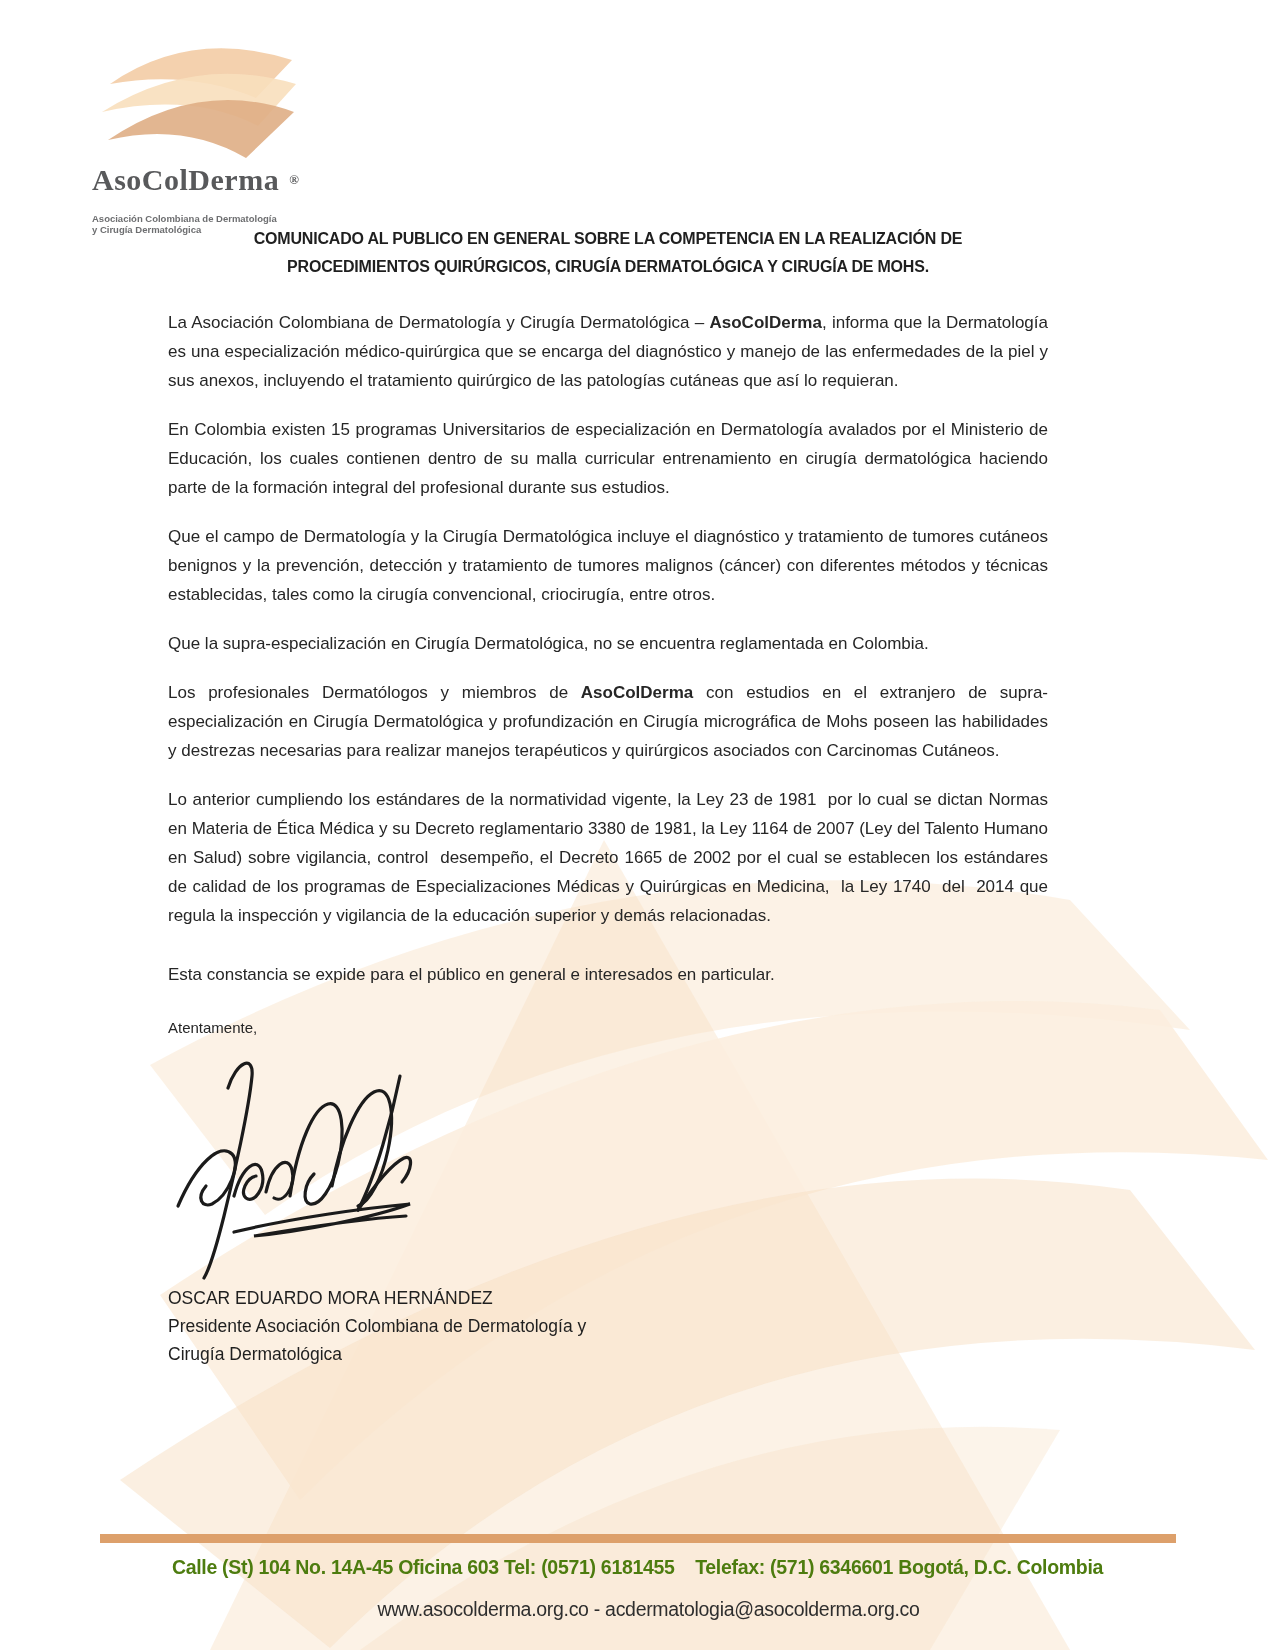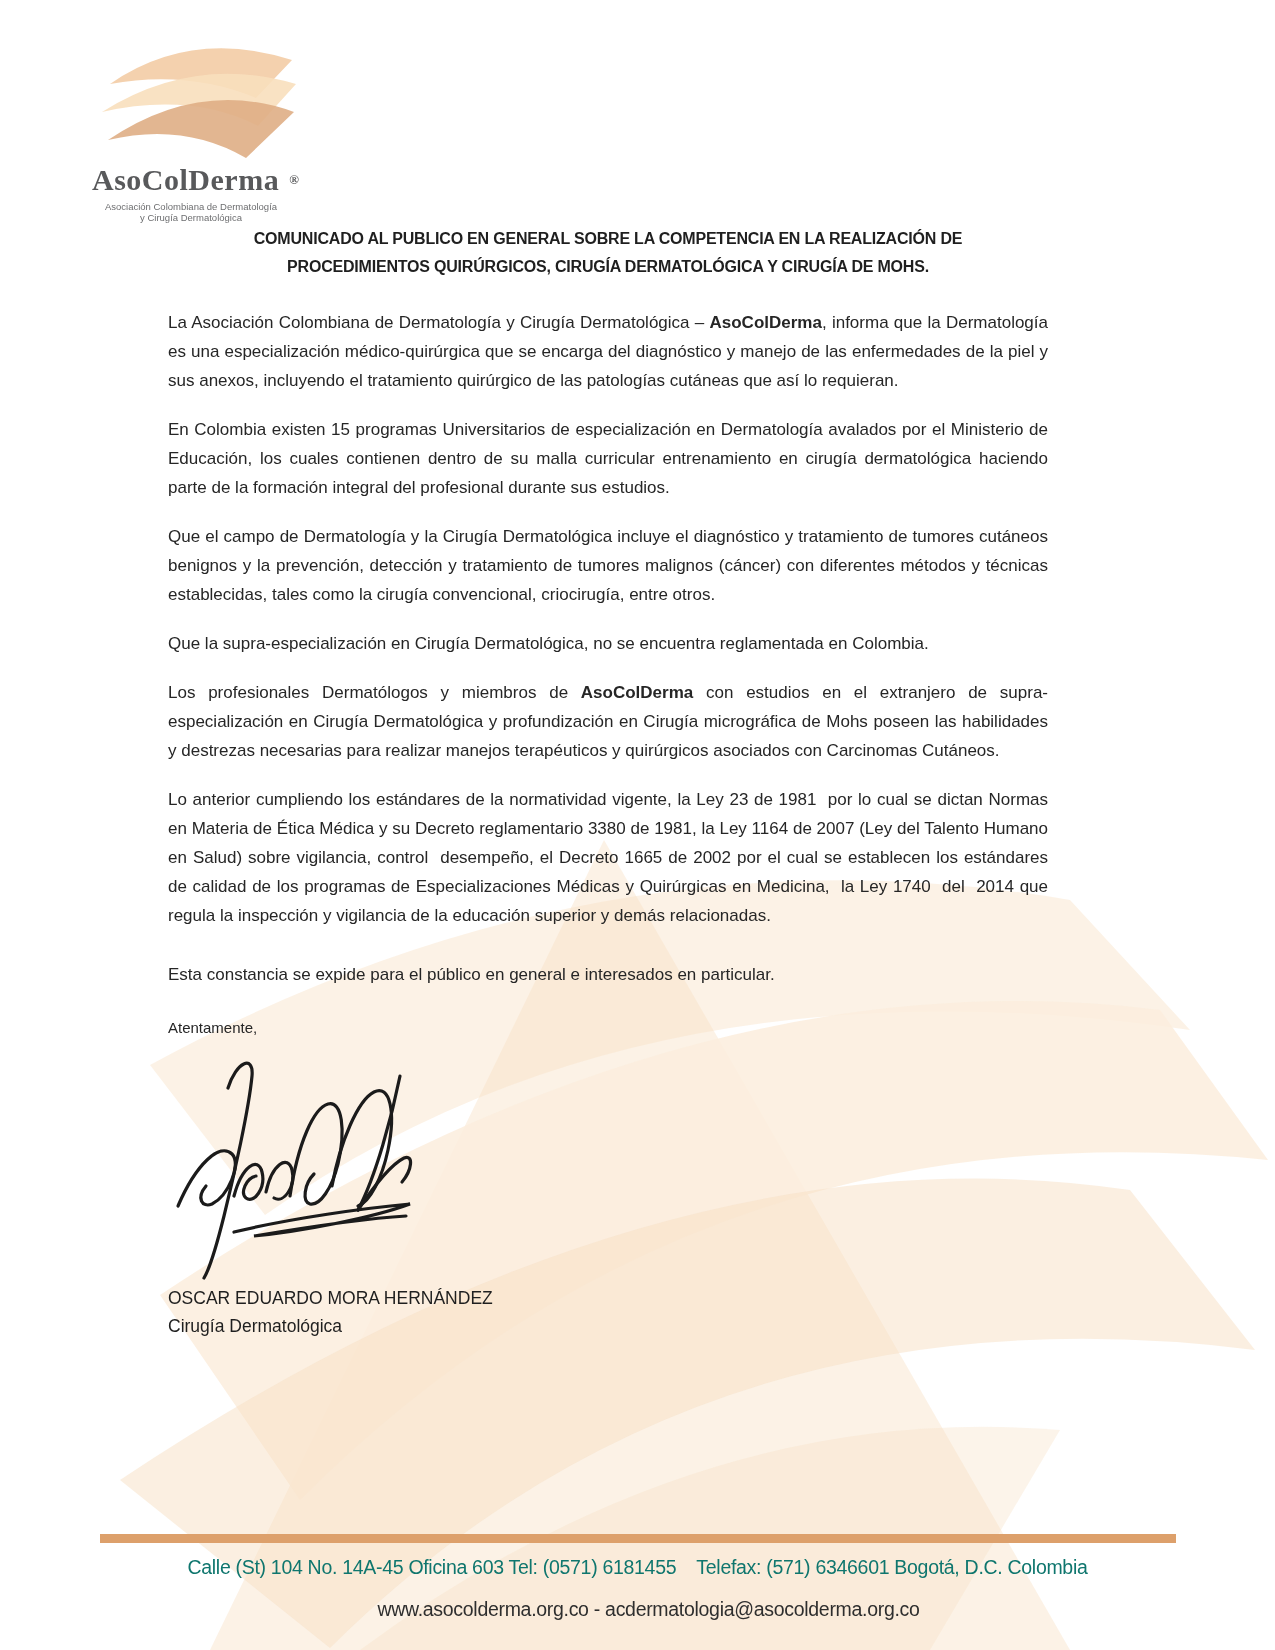--- a/index.html
+++ b/index.html
@@ -41,25 +41,25 @@
     font-weight: bold;
     letter-spacing: 0.5px;
   }
   .logo-reg {
     font-size: 13px;
     vertical-align: super;
     margin-left: 6px;
     font-weight: bold;
   }
   .logo-sub {
-    margin-top: 4px;
-    text-align: center;
+    margin-top: 16px;
+    text-align: left;
     width: 198px;
     font-size: 9.5px;
-    font-weight: normal;
+    font-weight: bold;
     color: #6d6e70;
     line-height: 11px;
   }
   
   .content {
     position: absolute;
     top: 225px;
     left: 168px;
     width: 880px;
     z-index: 1;
@@ -117,23 +117,24 @@
     z-index: 1;
   }
   .footer-contact {
     position: absolute;
     top: 1556px;
     left: 0;
     width: 100%;
     text-align: center;
     font-size: 19.5px;
     letter-spacing: -0.3px;
-    color: #0f766e;
+    color: #4d7c0f;
     white-space: pre;
     z-index: 1;
+    font-weight: bold;
   }
   .footer-web {
     position: absolute;
     top: 1598px;
     left: 0;
     width: 100%;
     text-align: center;
     font-size: 19.5px;
     letter-spacing: -0.3px;
     color: #2e2e2e;
@@ -199,20 +200,21 @@
           <path d="M170,140 C178,96 196,54 212,46 C228,38 234,66 226,104 C220,132 208,156 196,160"></path>
           <path d="M238,30 C230,70 214,130 196,164"></path>
           <path d="M196,164 C208,146 226,120 242,112 C252,108 250,124 240,136"></path>
           <path d="M72,186 C130,172 204,162 248,158 C210,172 136,186 92,190 C140,182 210,172 244,170"></path>
         </g>
       </svg>
     </div>
 
     <div class="signer">
       <div class="signer-line">OSCAR EDUARDO MORA HERNÁNDEZ</div>
+      <div class="signer-line">Presidente Asociación Colombiana de Dermatología y</div>
       <div class="signer-line">Cirugía Dermatológica</div>
     </div>
   </div>
 
   <div class="footer-rule"></div>
   <div class="footer-contact">Calle (St) 104 No. 14A-45 Oficina 603 Tel: (0571) 6181455    Telefax: (571) 6346601 Bogotá, D.C. Colombia</div>
   <div class="footer-web">www.asocolderma.org.co - acdermatologia@asocolderma.org.co</div>
 
 </div>
 

